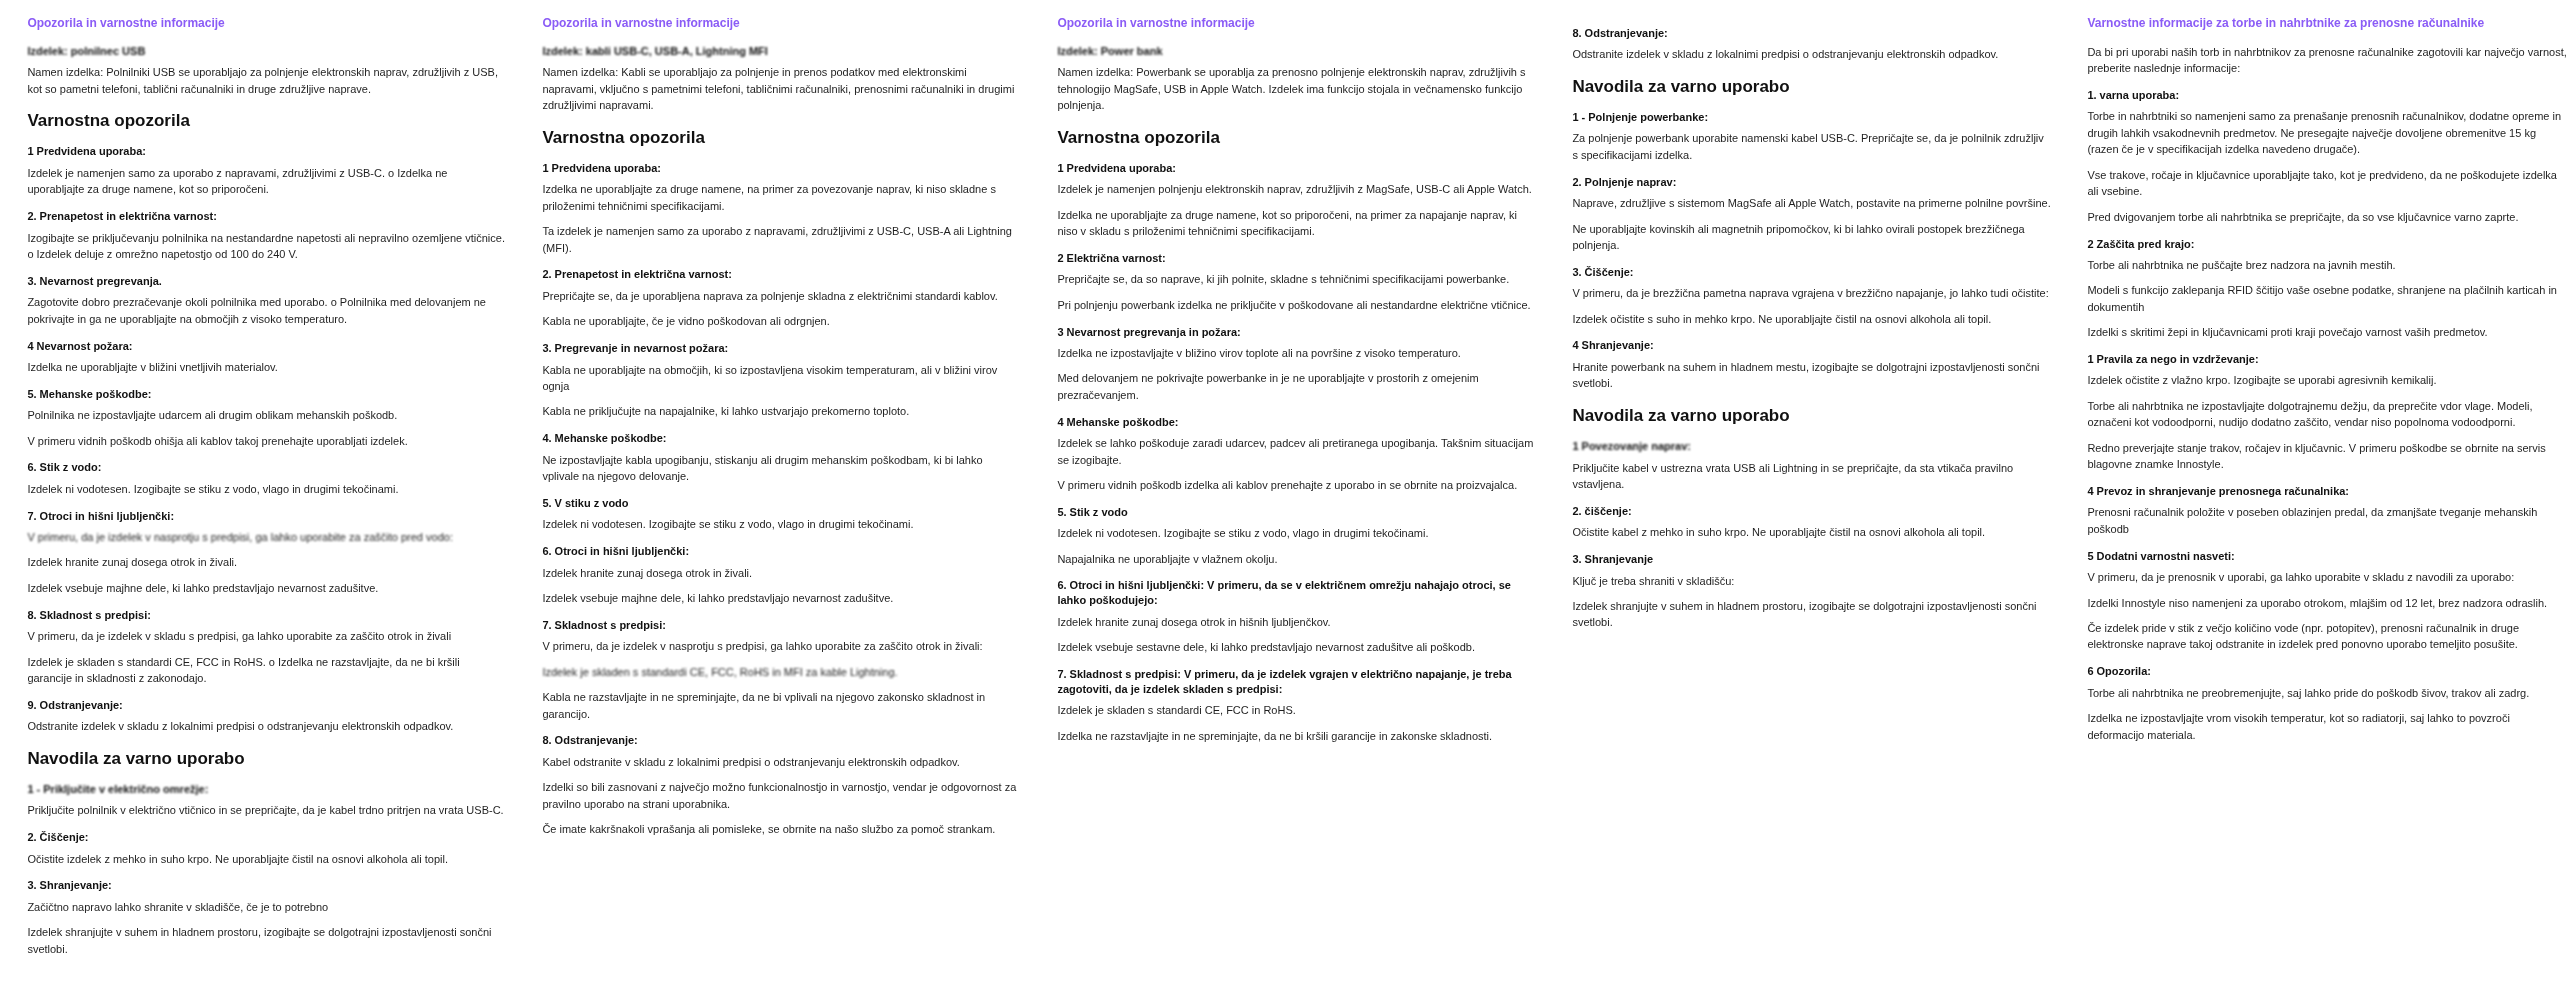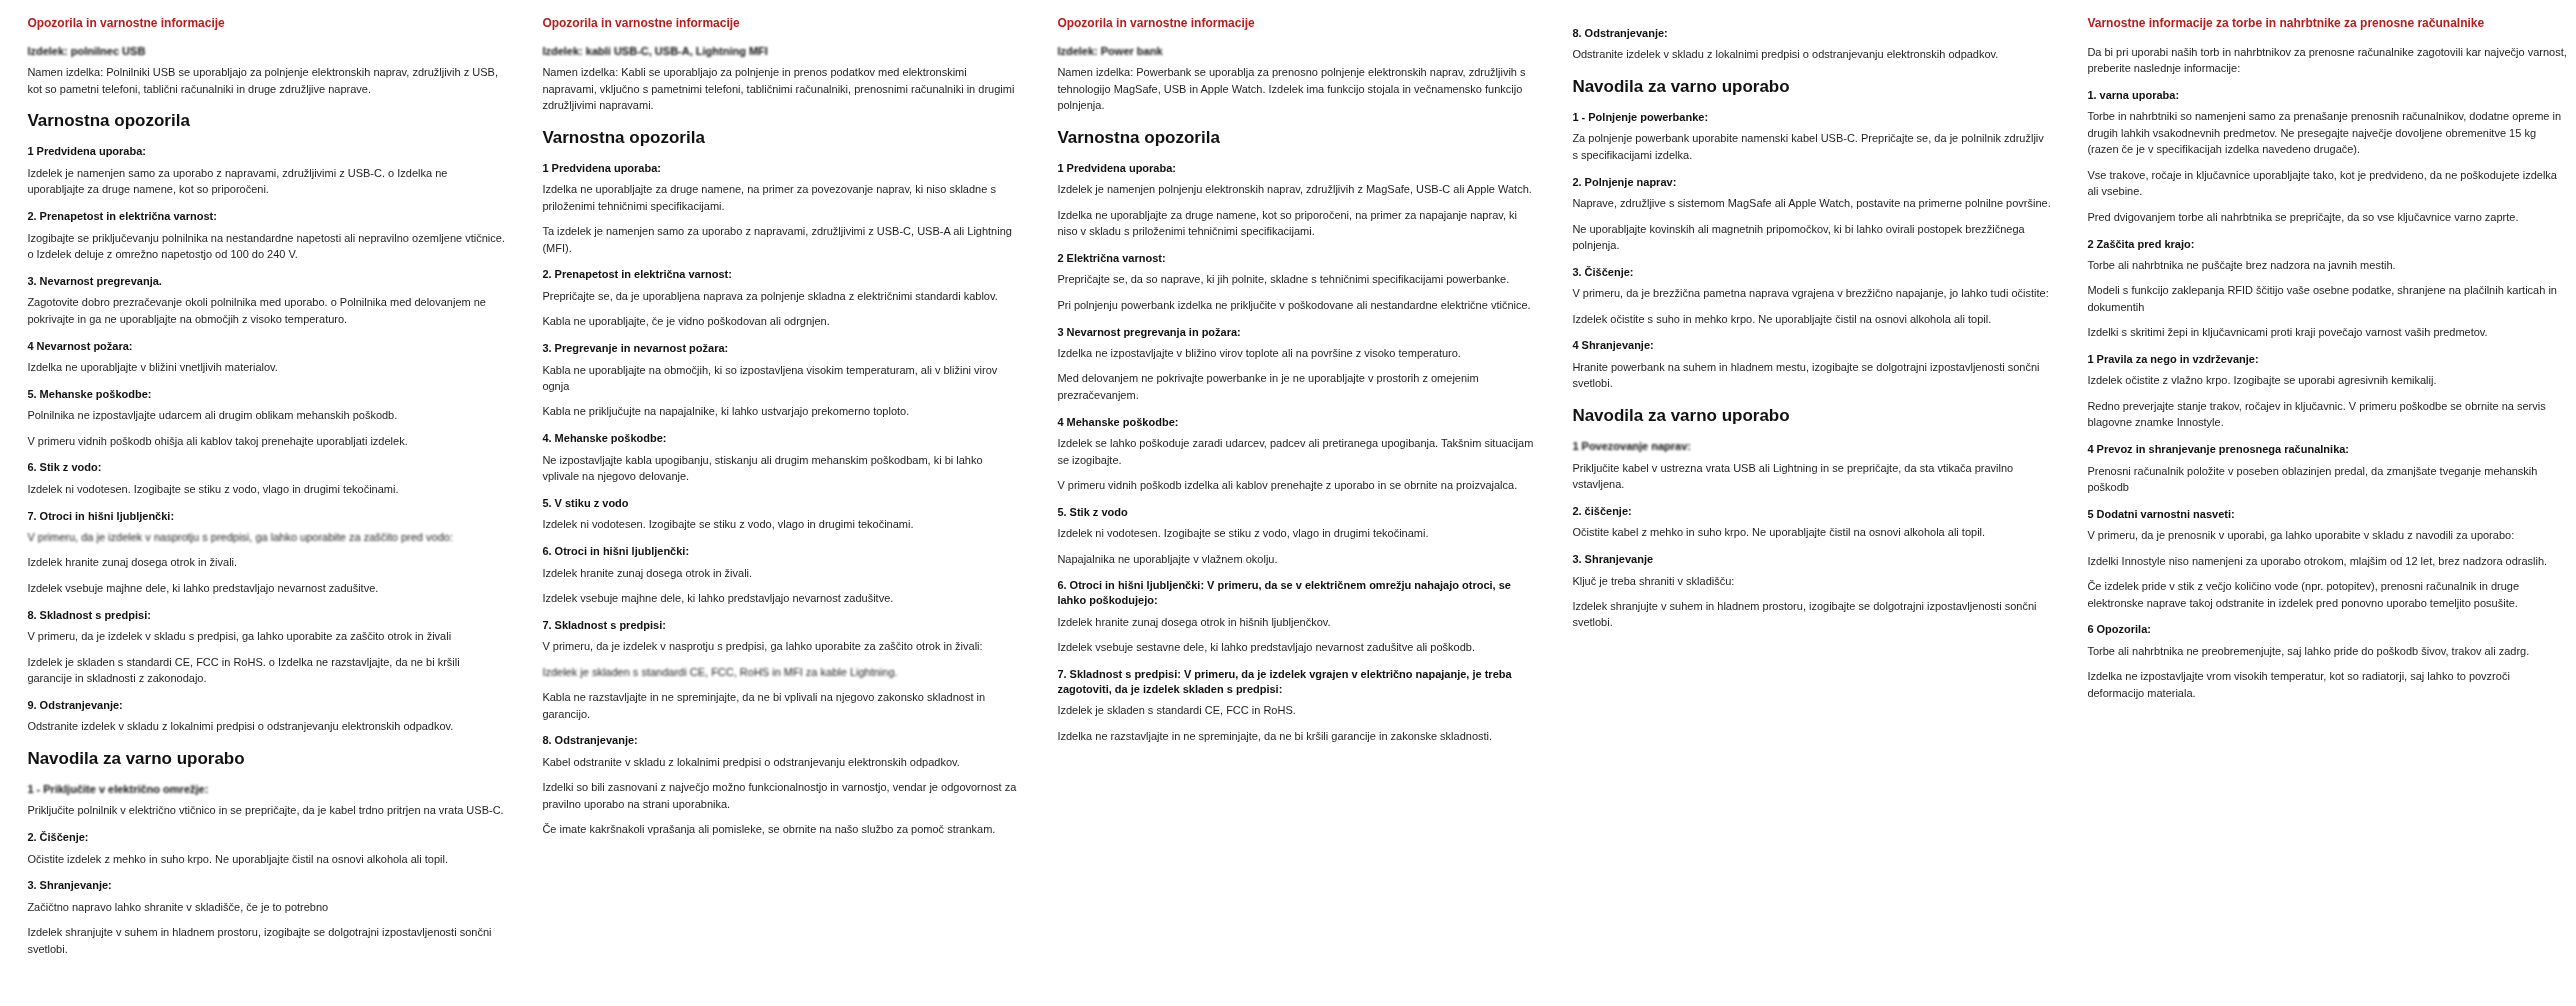--- a/index.html
+++ b/index.html
@@ -29,21 +29,21 @@
     width: 515px;
     flex: 0 0 515px;
     height: 992px;
     overflow: hidden;
   }
   .doc-title {
     font-size: 12px;
     font-weight: bold;
     line-height: 1.35;
     margin: 0 0 13px 0;
-    color: #b91c1c;
+    color: #8b5cf6;
   }
   .sect-title {
     font-size: 17px;
     font-weight: bold;
     line-height: 1.35;
     margin: 13px 0 6.4px 0;
     color: #111111;
   }
   .sub-title {
     font-size: 11px;
@@ -188,20 +188,21 @@
       <div class="sub-title">1. varna uporaba:</div>
       <p class="para">Torbe in nahrbtniki so namenjeni samo za prenašanje prenosnih računalnikov, dodatne opreme in drugih lahkih vsakodnevnih predmetov. Ne presegajte največje dovoljene obremenitve 15 kg (razen če je v specifikacijah izdelka navedeno drugače).</p>
       <p class="para">Vse trakove, ročaje in ključavnice uporabljajte tako, kot je predvideno, da ne poškodujete izdelka ali vsebine.</p>
       <p class="para">Pred dvigovanjem torbe ali nahrbtnika se prepričajte, da so vse ključavnice varno zaprte.</p>
       <div class="sub-title">2 Zaščita pred krajo:</div>
       <p class="para">Torbe ali nahrbtnika ne puščajte brez nadzora na javnih mestih.</p>
       <p class="para">Modeli s funkcijo zaklepanja RFID ščitijo vaše osebne podatke, shranjene na plačilnih karticah in dokumentih</p>
       <p class="para">Izdelki s skritimi žepi in ključavnicami proti kraji povečajo varnost vaših predmetov.</p>
       <div class="sub-title">1 Pravila za nego in vzdrževanje:</div>
       <p class="para">Izdelek očistite z vlažno krpo. Izogibajte se uporabi agresivnih kemikalij.</p>
+      <p class="para">Torbe ali nahrbtnika ne izpostavljajte dolgotrajnemu dežju, da preprečite vdor vlage. Modeli, označeni kot vodoodporni, nudijo dodatno zaščito, vendar niso popolnoma vodoodporni.</p>
       <p class="para">Redno preverjajte stanje trakov, ročajev in ključavnic. V primeru poškodbe se obrnite na servis blagovne znamke Innostyle.</p>
       <div class="sub-title">4 Prevoz in shranjevanje prenosnega računalnika:</div>
       <p class="para">Prenosni računalnik položite v poseben oblazinjen predal, da zmanjšate tveganje mehanskih poškodb</p>
       <div class="sub-title">5 Dodatni varnostni nasveti:</div>
       <p class="para">V primeru, da je prenosnik v uporabi, ga lahko uporabite v skladu z navodili za uporabo:</p>
       <p class="para">Izdelki Innostyle niso namenjeni za uporabo otrokom, mlajšim od 12 let, brez nadzora odraslih.</p>
       <p class="para">Če izdelek pride v stik z večjo količino vode (npr. potopitev), prenosni računalnik in druge elektronske naprave takoj odstranite in izdelek pred ponovno uporabo temeljito posušite.</p>
       <div class="sub-title">6 Opozorila:</div>
       <p class="para">Torbe ali nahrbtnika ne preobremenjujte, saj lahko pride do poškodb šivov, trakov ali zadrg.</p>
       <p class="para">Izdelka ne izpostavljajte vrom visokih temperatur, kot so radiatorji, saj lahko to povzroči deformacijo materiala.</p>

